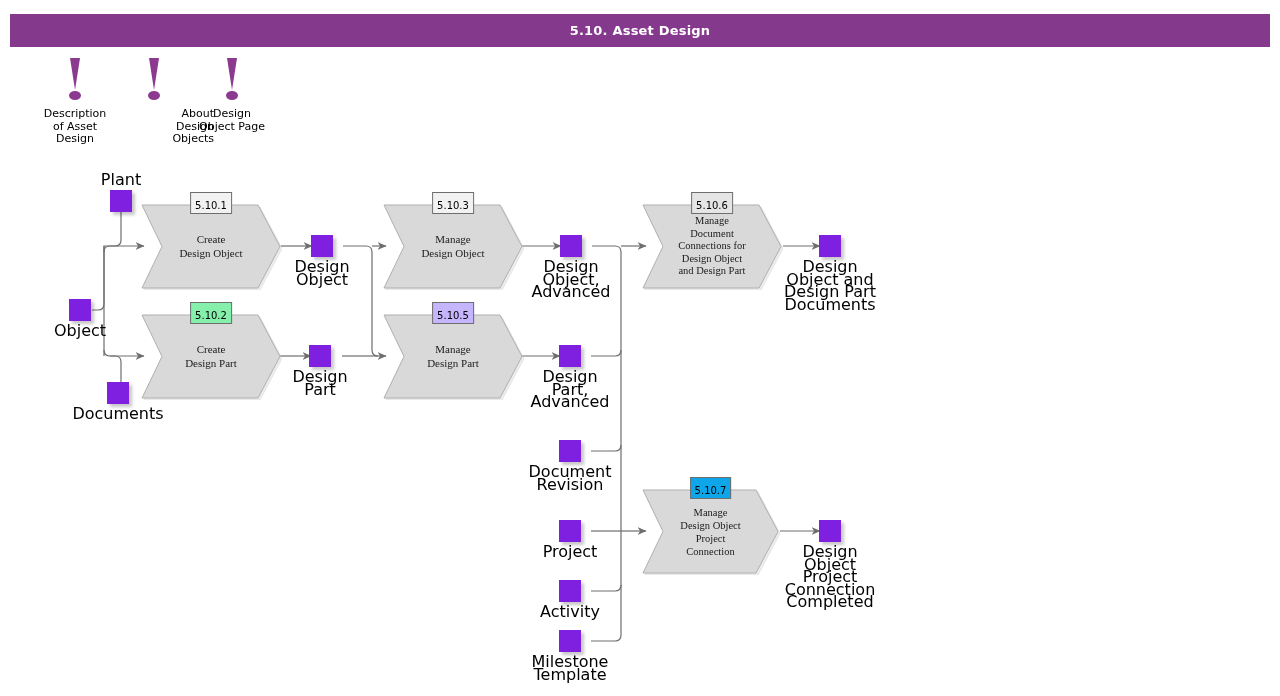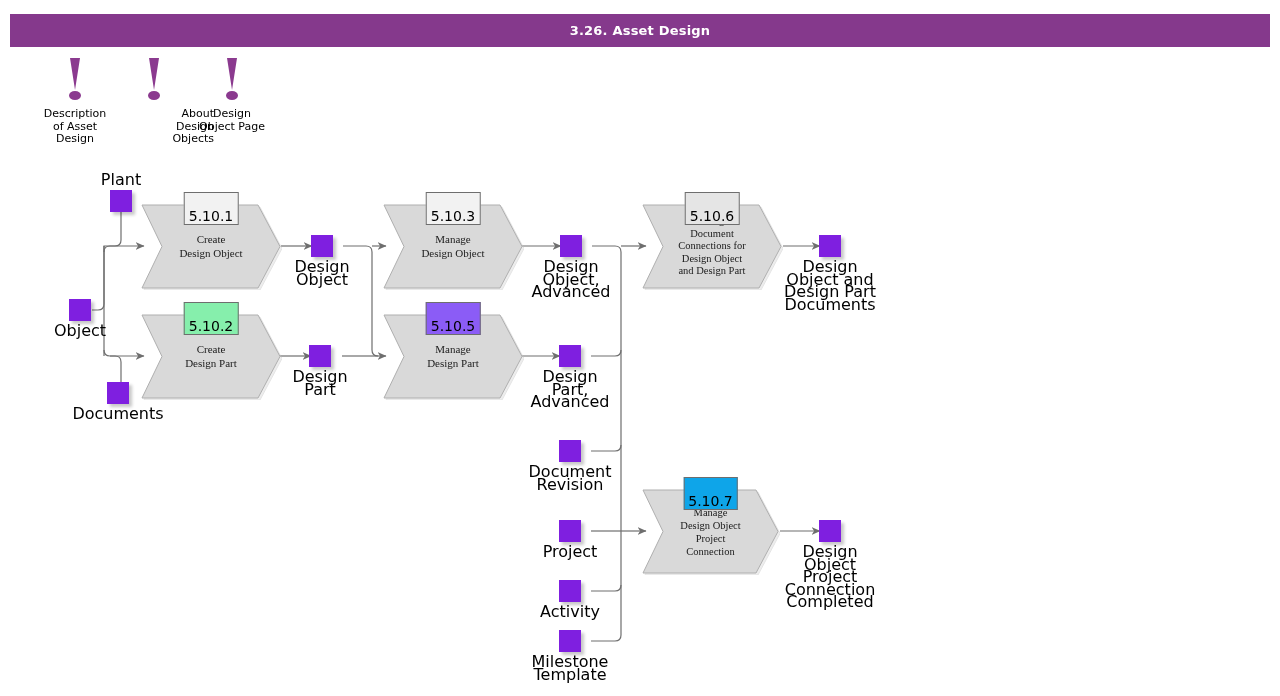--- a/index.html
+++ b/index.html
@@ -142,33 +142,33 @@
     box-sizing: border-box;
     font-family: Liberation Serif, serif;
   }
   .process .proc-id {
     position: absolute;
     top: -11px;
     left: 50%;
     transform: translateX(-50%);
     background: #F2F2F2;
     border: 1px solid #6E6E6E;
-    font-size: 14px;
+    font-size: 10px;
     color: #000000;
-    padding: 18px 4px 2px 4px;
+    padding: 7px 4px 2px 4px;
     line-height: 11px;
     white-space: nowrap;
     z-index: 3;
   }
 </style>
 </head>
 <body>
 
 <div id="title-bar" style="background: rgb(133, 57, 140);">
-  <span class="title-text" style="color: rgb(255, 255, 255);">3.26. Asset Design</span>
+  <span class="title-text" style="color: rgb(255, 255, 255);">5.10. Asset Design</span>
 </div>
 
 <svg id="wires" viewBox="0 0 1280 696" width="1280" height="696">
   <defs>
     <marker id="ah" markerWidth="9" markerHeight="8" refX="8.5" refY="4" orient="auto" markerUnits="userSpaceOnUse">
       <path d="M0,0 L9,4 L0,8 L2.6,4 Z" fill="#6E6E6E"></path>
     </marker>
   </defs>
   <g fill="none" stroke="#6E6E6E" stroke-width="1.2">
 
@@ -347,21 +347,21 @@
 </div>
 
 <div class="process" style="left:382px; top:313px; width:142px; height:87px;">
   <span class="chev">
     <svg width="142" height="87" viewBox="0 0 142 87">
       <path d="M2,2 L118,2 L140,43.5 L118,85 L2,85 L22,43.5 Z" fill="#D9D9D9" stroke="#C4C4C4" stroke-width="1" transform="translate(2,2)" opacity="0.45"></path>
       <path d="M2,2 L118,2 L140,43.5 L118,85 L2,85 L22,43.5 Z" fill="#D9D9D9" stroke="#AFAFAF" stroke-width="1"></path>
     </svg>
   </span>
   <span class="proc-text">Manage<br>Design Part</span>
-  <span class="proc-id" style="background: #8b5cf6; border-color: rgb(110, 110, 110);">5.10.5</span>
+  <span class="proc-id" style="background: #c4b5fd; border-color: rgb(110, 110, 110);">5.10.5</span>
 </div>
 
 <div class="process" style="left:641px; top:203px; width:142px; height:87px;">
   <span class="chev">
     <svg width="142" height="87" viewBox="0 0 142 87">
       <path d="M2,2 L118,2 L140,43.5 L118,85 L2,85 L22,43.5 Z" fill="#D9D9D9" stroke="#C4C4C4" stroke-width="1" transform="translate(2,2)" opacity="0.45"></path>
       <path d="M2,2 L118,2 L140,43.5 L118,85 L2,85 L22,43.5 Z" fill="#D9D9D9" stroke="#AFAFAF" stroke-width="1"></path>
     </svg>
   </span>
   <span class="proc-text" style="padding:0 14px; font-size:10.5px; line-height:12.6px;">Manage<br>Document<br>Connections for<br>Design Object<br>and Design Part</span>

